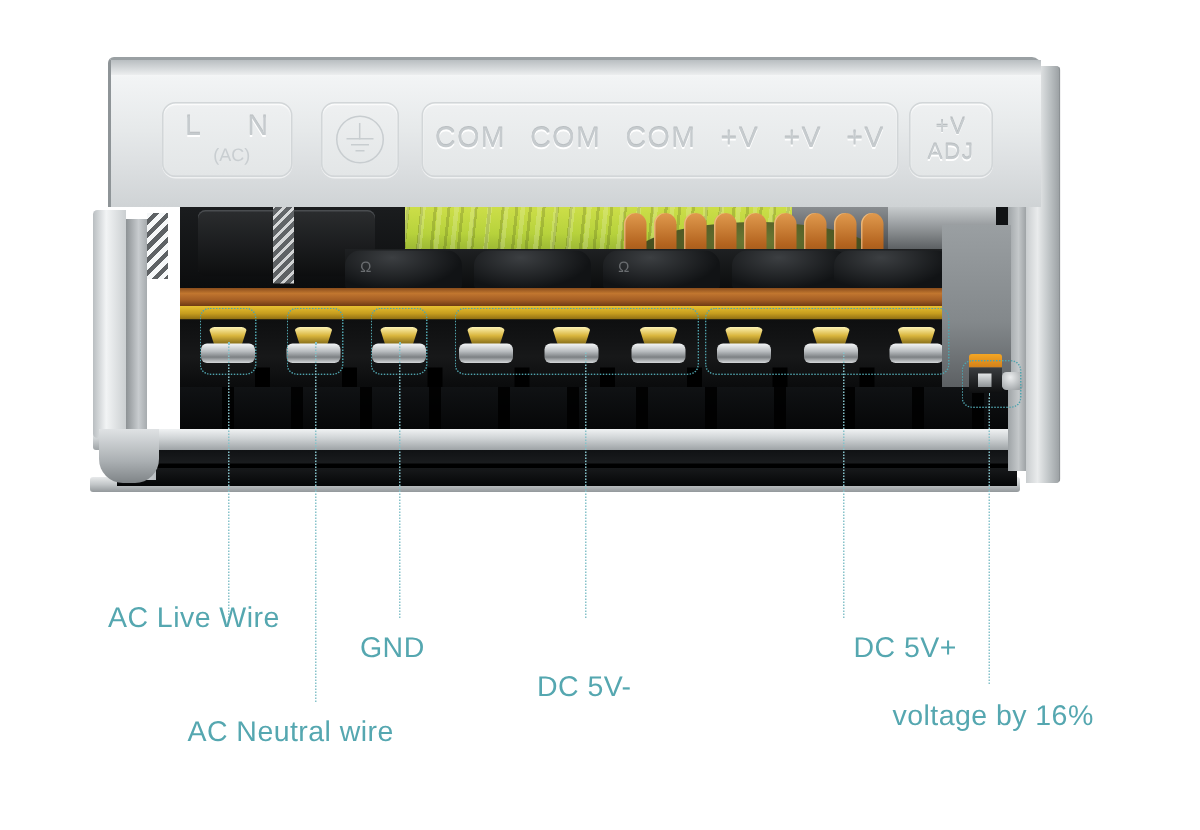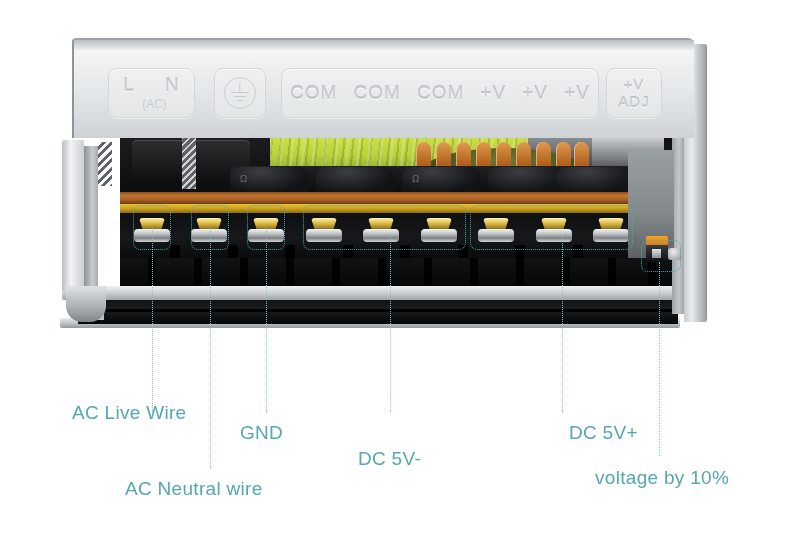--- a/index.html
+++ b/index.html
@@ -451,17 +451,17 @@
       <div class="vline" style="left: 390px; top: 235px; height: 177px;"></div>
       <div class="callout" style="left: 358px; top: 422px; margin-top: 26px;">
         <div>DC 5V-</div>
       </div>
       <div class="vline" style="left: 562px; top: 235px; height: 177px;"></div>
       <div class="callout" style="left: 528px; top: 422px; margin-left: 41px;">
         <div>DC 5V+</div>
       </div>
       <div class="vline" style="left: 659px; top: 262px; height: 194px;"></div>
       <div class="callout two" style="left: 595px; top: 466px;">
-        <div>voltage by 10%</div>
+        <div>voltage by 16%</div>
       </div>
     </div>
 
 </div>
 
 </body></html>

